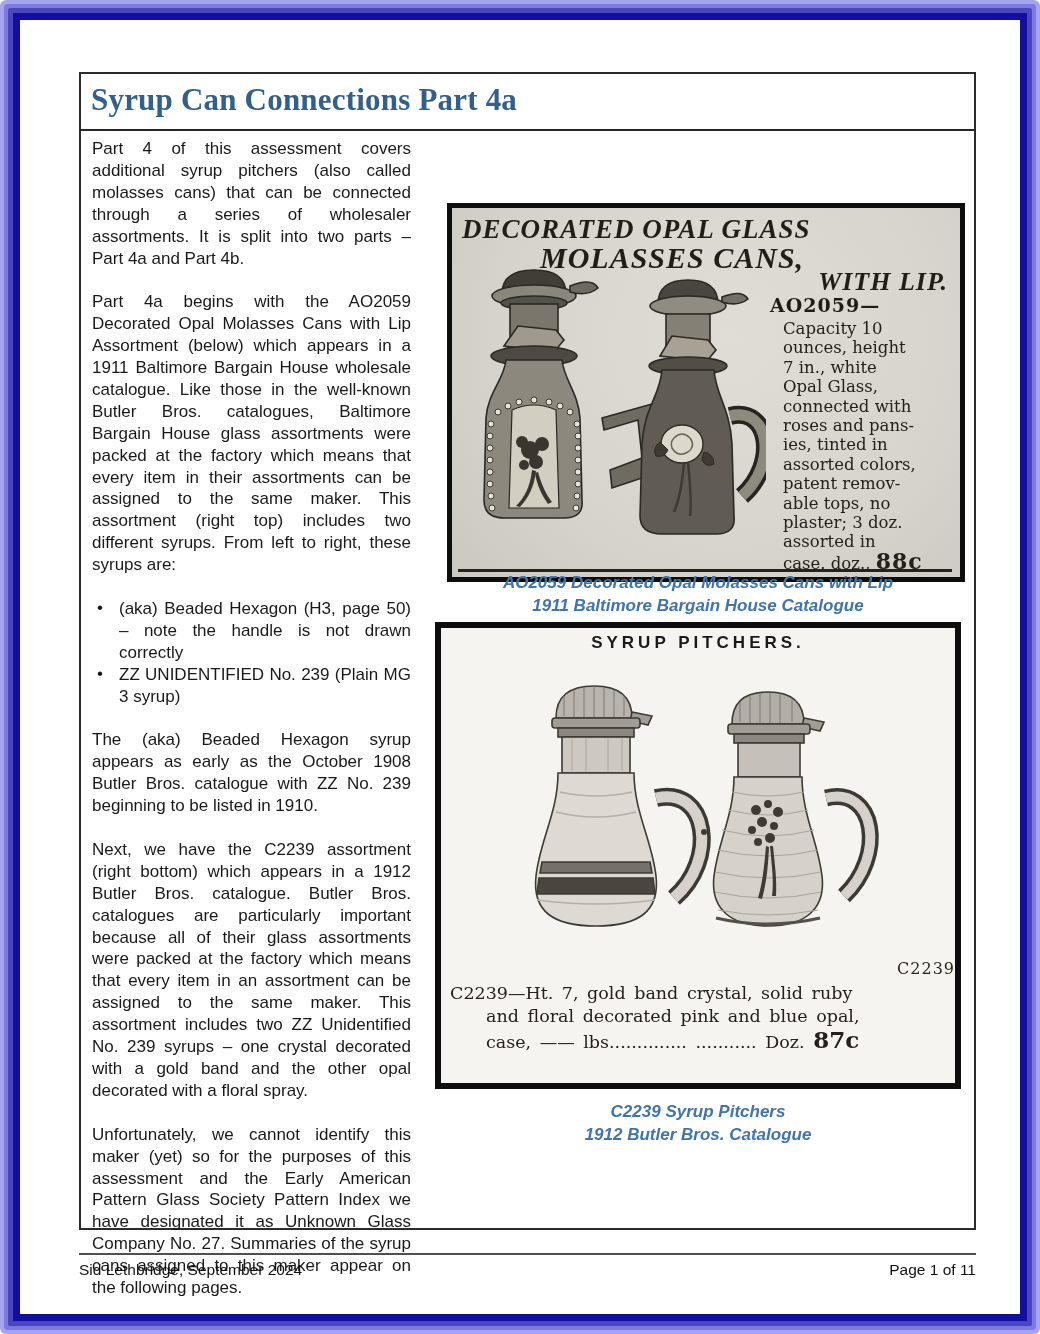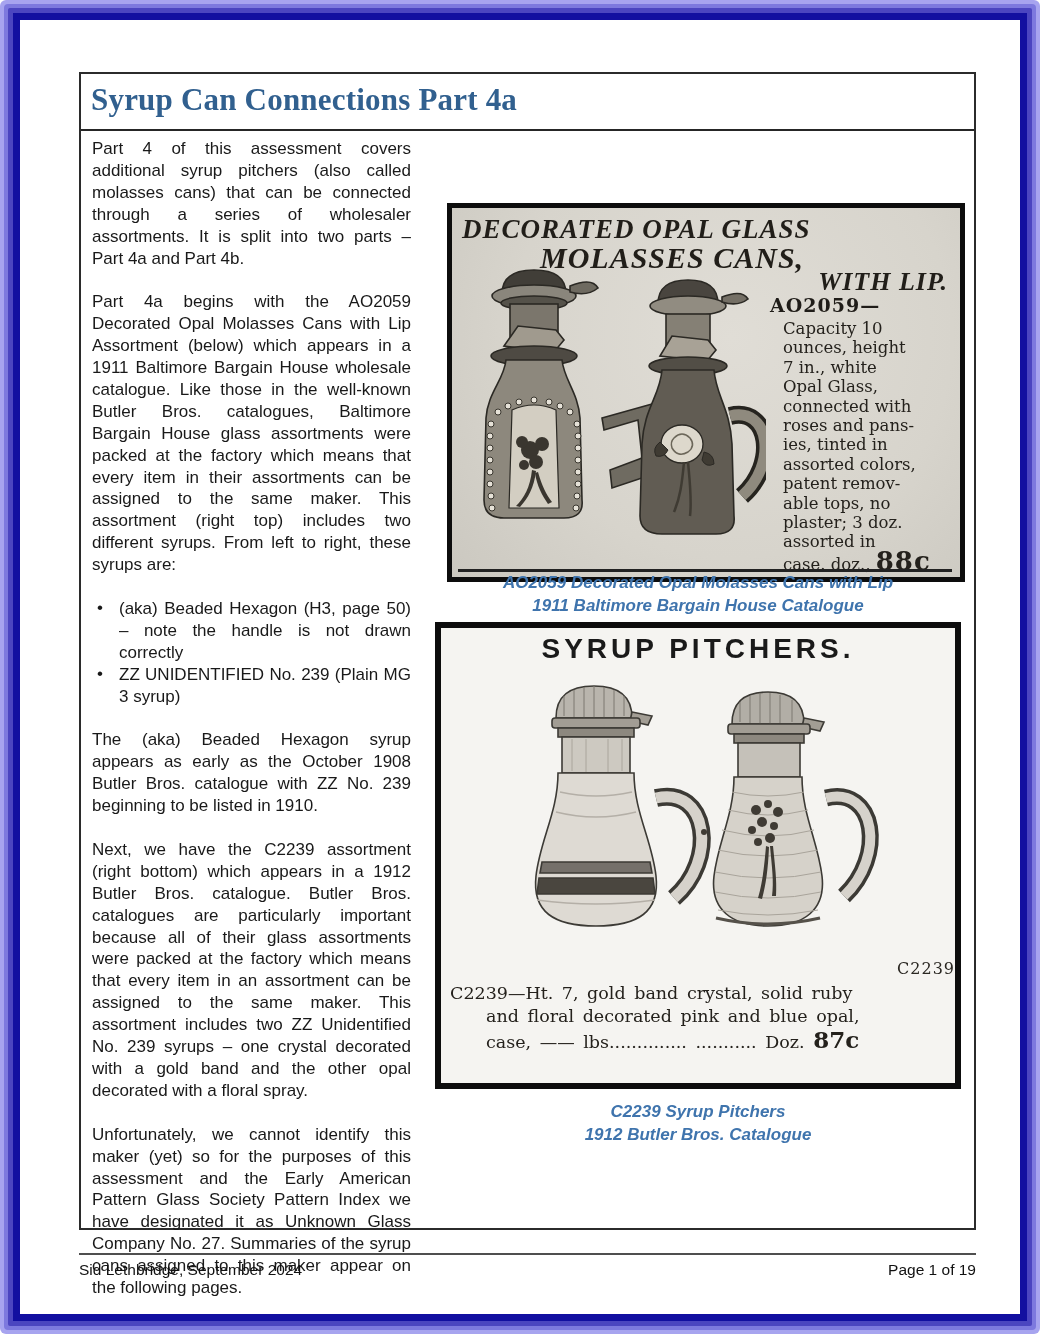--- a/index.html
+++ b/index.html
@@ -53,40 +53,40 @@
   .fig1 .h3{right:12px;top:59px;font-size:26px;}
   .fig1 .code{
     position:absolute;left:318px;top:86px;font-family:"DejaVu Serif",serif;
     font-weight:bold;font-size:19px;color:#1f1c18;letter-spacing:1px;
   }
   .fig1 .desc{
     position:absolute;left:331px;top:111px;width:172px;
     font-family:"DejaVu Serif",serif;font-size:16.5px;line-height:19.4px;color:#24211c;
   }
   .fig1 .desc .dl{display:block;text-align:justify;}
-  .fig1 .price{font-weight:bold;font-size:26px;letter-spacing:1px;line-height:19px;}
+  .fig1 .price{font-weight:bold;font-size:22px;letter-spacing:1px;line-height:19px;}
   .fig1 .bottom-rule{position:absolute;left:6px;right:8px;bottom:5px;border-top:3px solid #222;}
   .fig1-illu{position:absolute;left:2px;top:50px;}
 
   
   .fig-caption{
     position:absolute;text-align:center;
     font-weight:bold;font-style:italic;font-size:17px;line-height:23px;color:#3f74ad;
   }
   .cap1{left:358px;top:497px;width:518px;}
   .cap2{left:354px;top:1026px;width:526px;}
 
   
   .fig2{
     position:absolute;left:354px;top:548px;width:526px;height:467px;
     border:6px solid #0d0d0d;box-sizing:border-box;background:#f5f4f1;overflow:hidden;
   }
   .fig2 .h{
     position:absolute;left:0;top:5px;width:100%;text-align:center;
-    font-weight:bold;font-size:28px;letter-spacing:4px;color:#1a1a1a;
+    font-weight:bold;font-size:17px;letter-spacing:4px;color:#1a1a1a;
   }
   .fig2-illu{position:absolute;left:55px;top:40px;}
   .fig2 .label{
     position:absolute;left:0;top:331px;width:100%;text-align:right;
     font-family:"DejaVu Serif",serif;font-size:16px;color:#2a2722;letter-spacing:1px;
   }
   .fig2 .desc{
     position:absolute;left:9px;top:354px;width:496px;
     font-family:"DejaVu Serif",serif;font-size:17.5px;line-height:23px;color:#24211c;
     word-spacing:3px;
@@ -292,19 +292,19 @@
 
         <div class="fig-caption cap2">
           <div>C2239 Syrup Pitchers</div>
           <div>1912 Butler Bros. Catalogue</div>
         </div>
 
       </div>
 
       <div class="footer-rule"></div>
       <div class="footer-text footer-left">Sid Lethbridge, September 2024</div>
-      <div class="footer-text footer-right">Page 1 of 19</div>
+      <div class="footer-text footer-right">Page 1 of 11</div>
 
     </div>
    </div>
   </div>
  </div>
 </div>
 
 </body></html>

